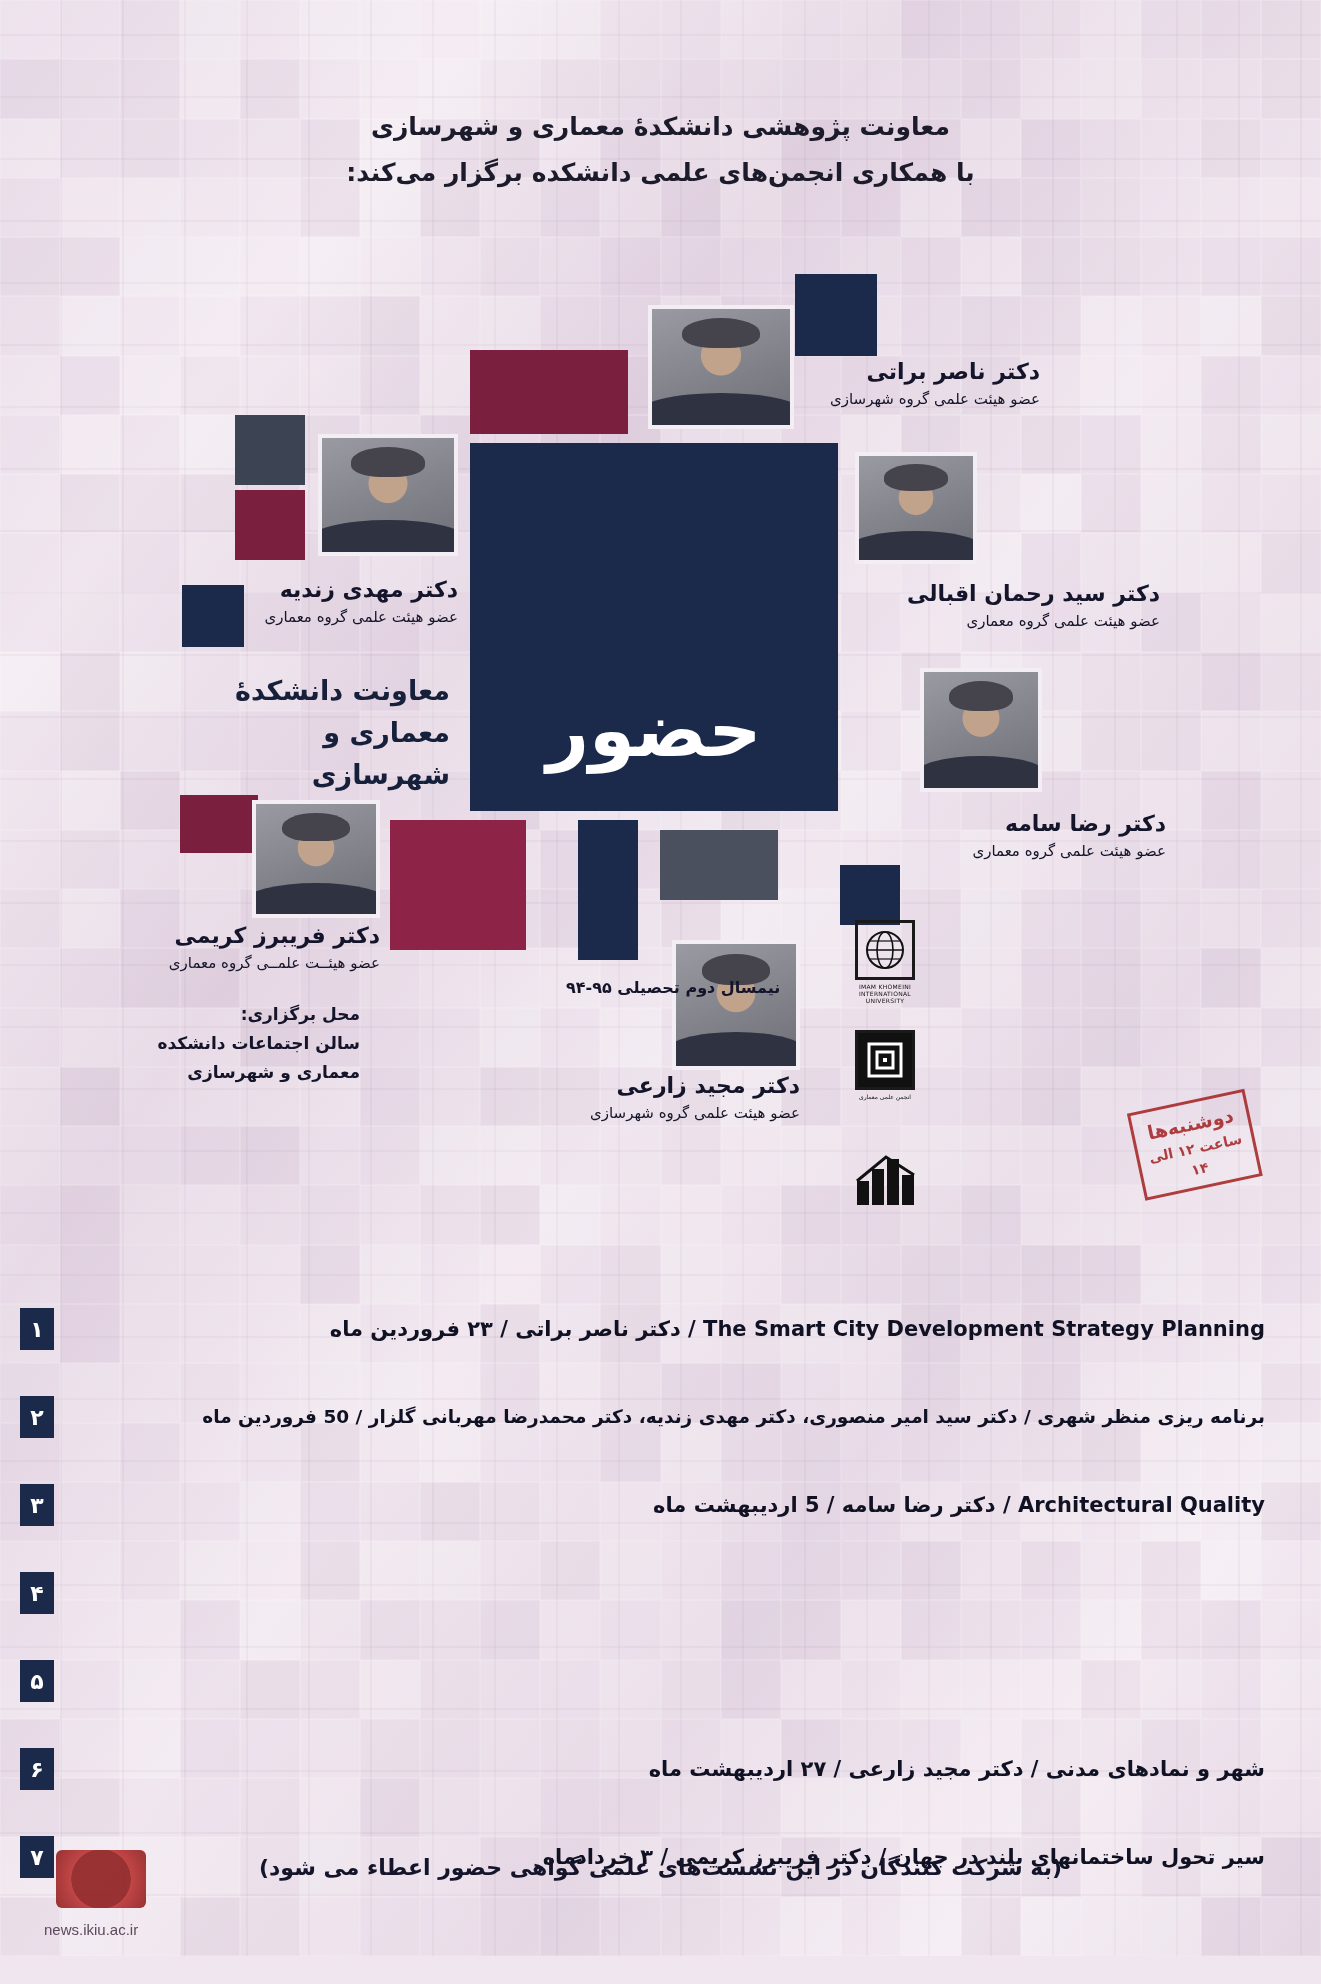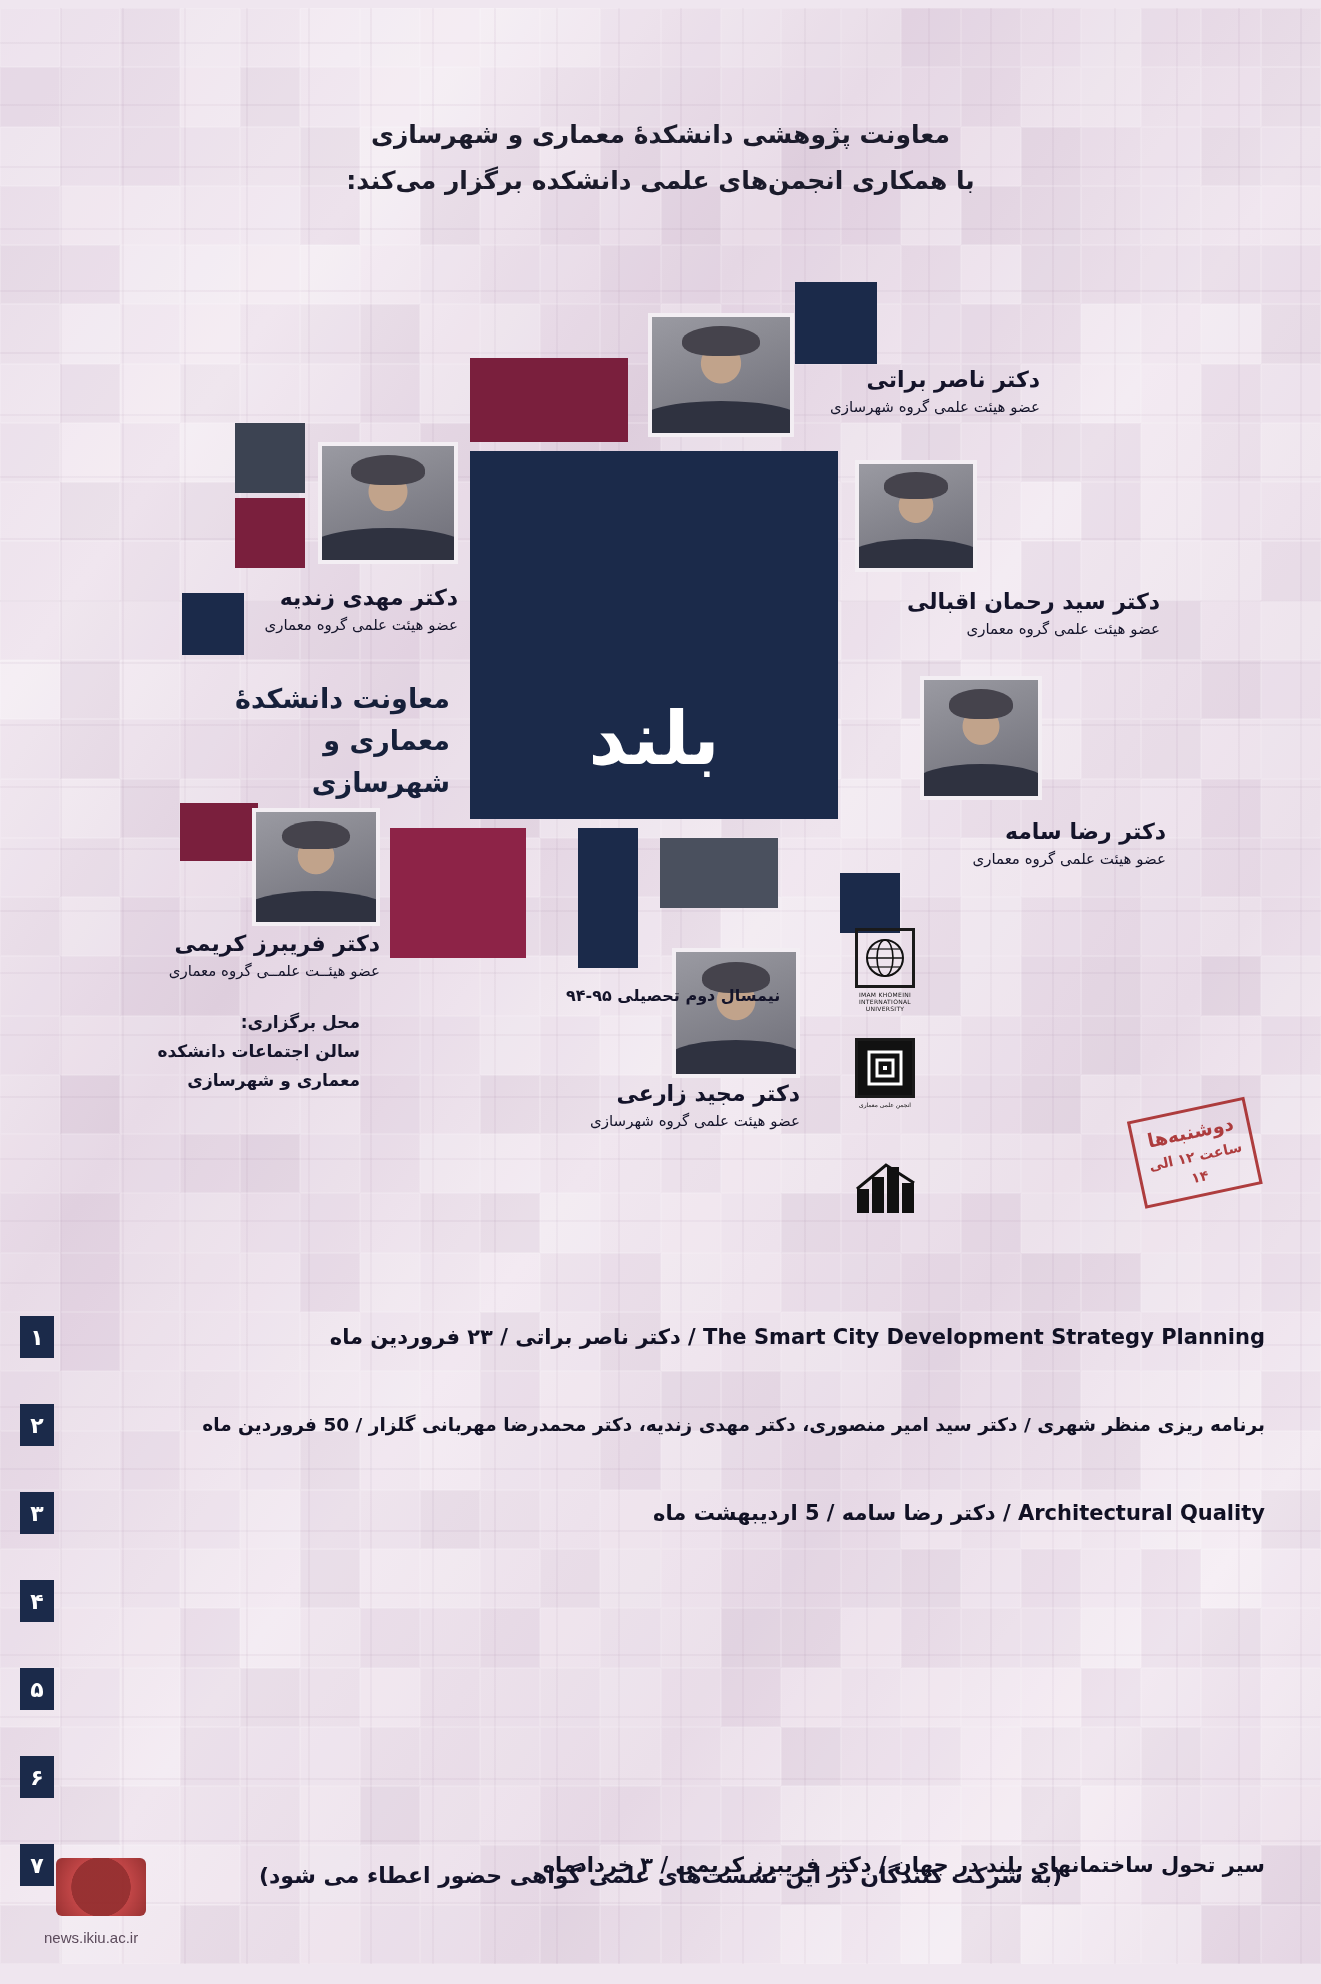--- a/index.html
+++ b/index.html
@@ -18,21 +18,20 @@
     height: 1956px;
     overflow: hidden;
     background:
       repeating-linear-gradient(90deg,
         rgba(255,255,255,0.0) 0px, rgba(255,255,255,0.0) 60px,
         rgba(160,130,160,0.10) 60px, rgba(160,130,160,0.10) 62px),
       repeating-linear-gradient(0deg,
         rgba(255,255,255,0.0) 0px, rgba(255,255,255,0.0) 60px,
         rgba(160,130,160,0.10) 60px, rgba(160,130,160,0.10) 62px),
       linear-gradient(125deg, #e9dde9 0%, #f3ebf2 18%, #e3d4e2 34%, #f1e8f0 52%, #e7dae6 70%, #f4ecf3 86%, #e6d8e5 100%);
-    margin-top: 8px;
   }
 
   
   .mosaic {
     position: absolute; inset: 0;
     display: grid;
     grid-template-columns: repeat(22, 1fr);
     grid-template-rows: repeat(33, 1fr);
     opacity: 0.55;
     pointer-events: none;
@@ -970,21 +969,21 @@
   <div class="sq" style="left:235px;top:415px;width:70px;height:70px;background:#3c4352;"></div>
   <div class="sq" style="left:235px;top:490px;width:70px;height:70px;background:#7a1f3d;"></div>
   <div class="sq" style="left:182px;top:585px;width:62px;height:62px;background:#1b2a4a;"></div>
   <div class="sq" style="left:180px;top:795px;width:78px;height:58px;background:#7a1f3d;"></div>
   <div class="sq" style="left:390px;top:820px;width:136px;height:130px;background:#8d2347;"></div>
   <div class="sq" style="left:578px;top:820px;width:60px;height:140px;background:#1b2a4a;"></div>
   <div class="sq" style="left:660px;top:830px;width:118px;height:70px;background:#4a505e;"></div>
   <div class="sq" style="left:840px;top:865px;width:60px;height:60px;background:#1b2a4a;"></div>
 
   <div class="title-block">
-    <div class="tline t3">بلند</div>
+    <div class="tline t3">حضور</div>
   </div>
 
   <div class="big-cap" style="left:180px;top:670px;width:270px;">
     <div>معاونت دانشکدهٔ</div>
     <div>معماری و شهرسازی</div>
   </div>
 
   <div class="photo" style="left:648px;top:305px;width:146px;height:124px;">
     <div class="face"></div>
       <div class="hair"></div>
@@ -1108,20 +1107,21 @@
         <div class="row-text">Architectural Quality / دکتر رضا سامه / 5 اردیبهشت ماه</div>
       </div>
       <div class="row">
         <div class="num">۴</div>
       </div>
       <div class="row">
         <div class="num">۵</div>
       </div>
       <div class="row">
         <div class="num">۶</div>
+        <div class="row-text">شهر و نمادهای مدنی / دکتر مجید زارعی / ۲۷ اردیبهشت ماه</div>
       </div>
       <div class="row">
         <div class="num">۷</div>
         <div class="row-text">سیر تحول ساختمانهای بلند در جهان / دکتر فریبرز کریمی / ۳ خردادماه</div>
       </div>
     </div>
 
   <div class="note">(به شرکت کنندگان در این نشست‌های علمی گواهی حضور اعطاء می شود)</div>
 
   <div class="footer-logo"></div>

